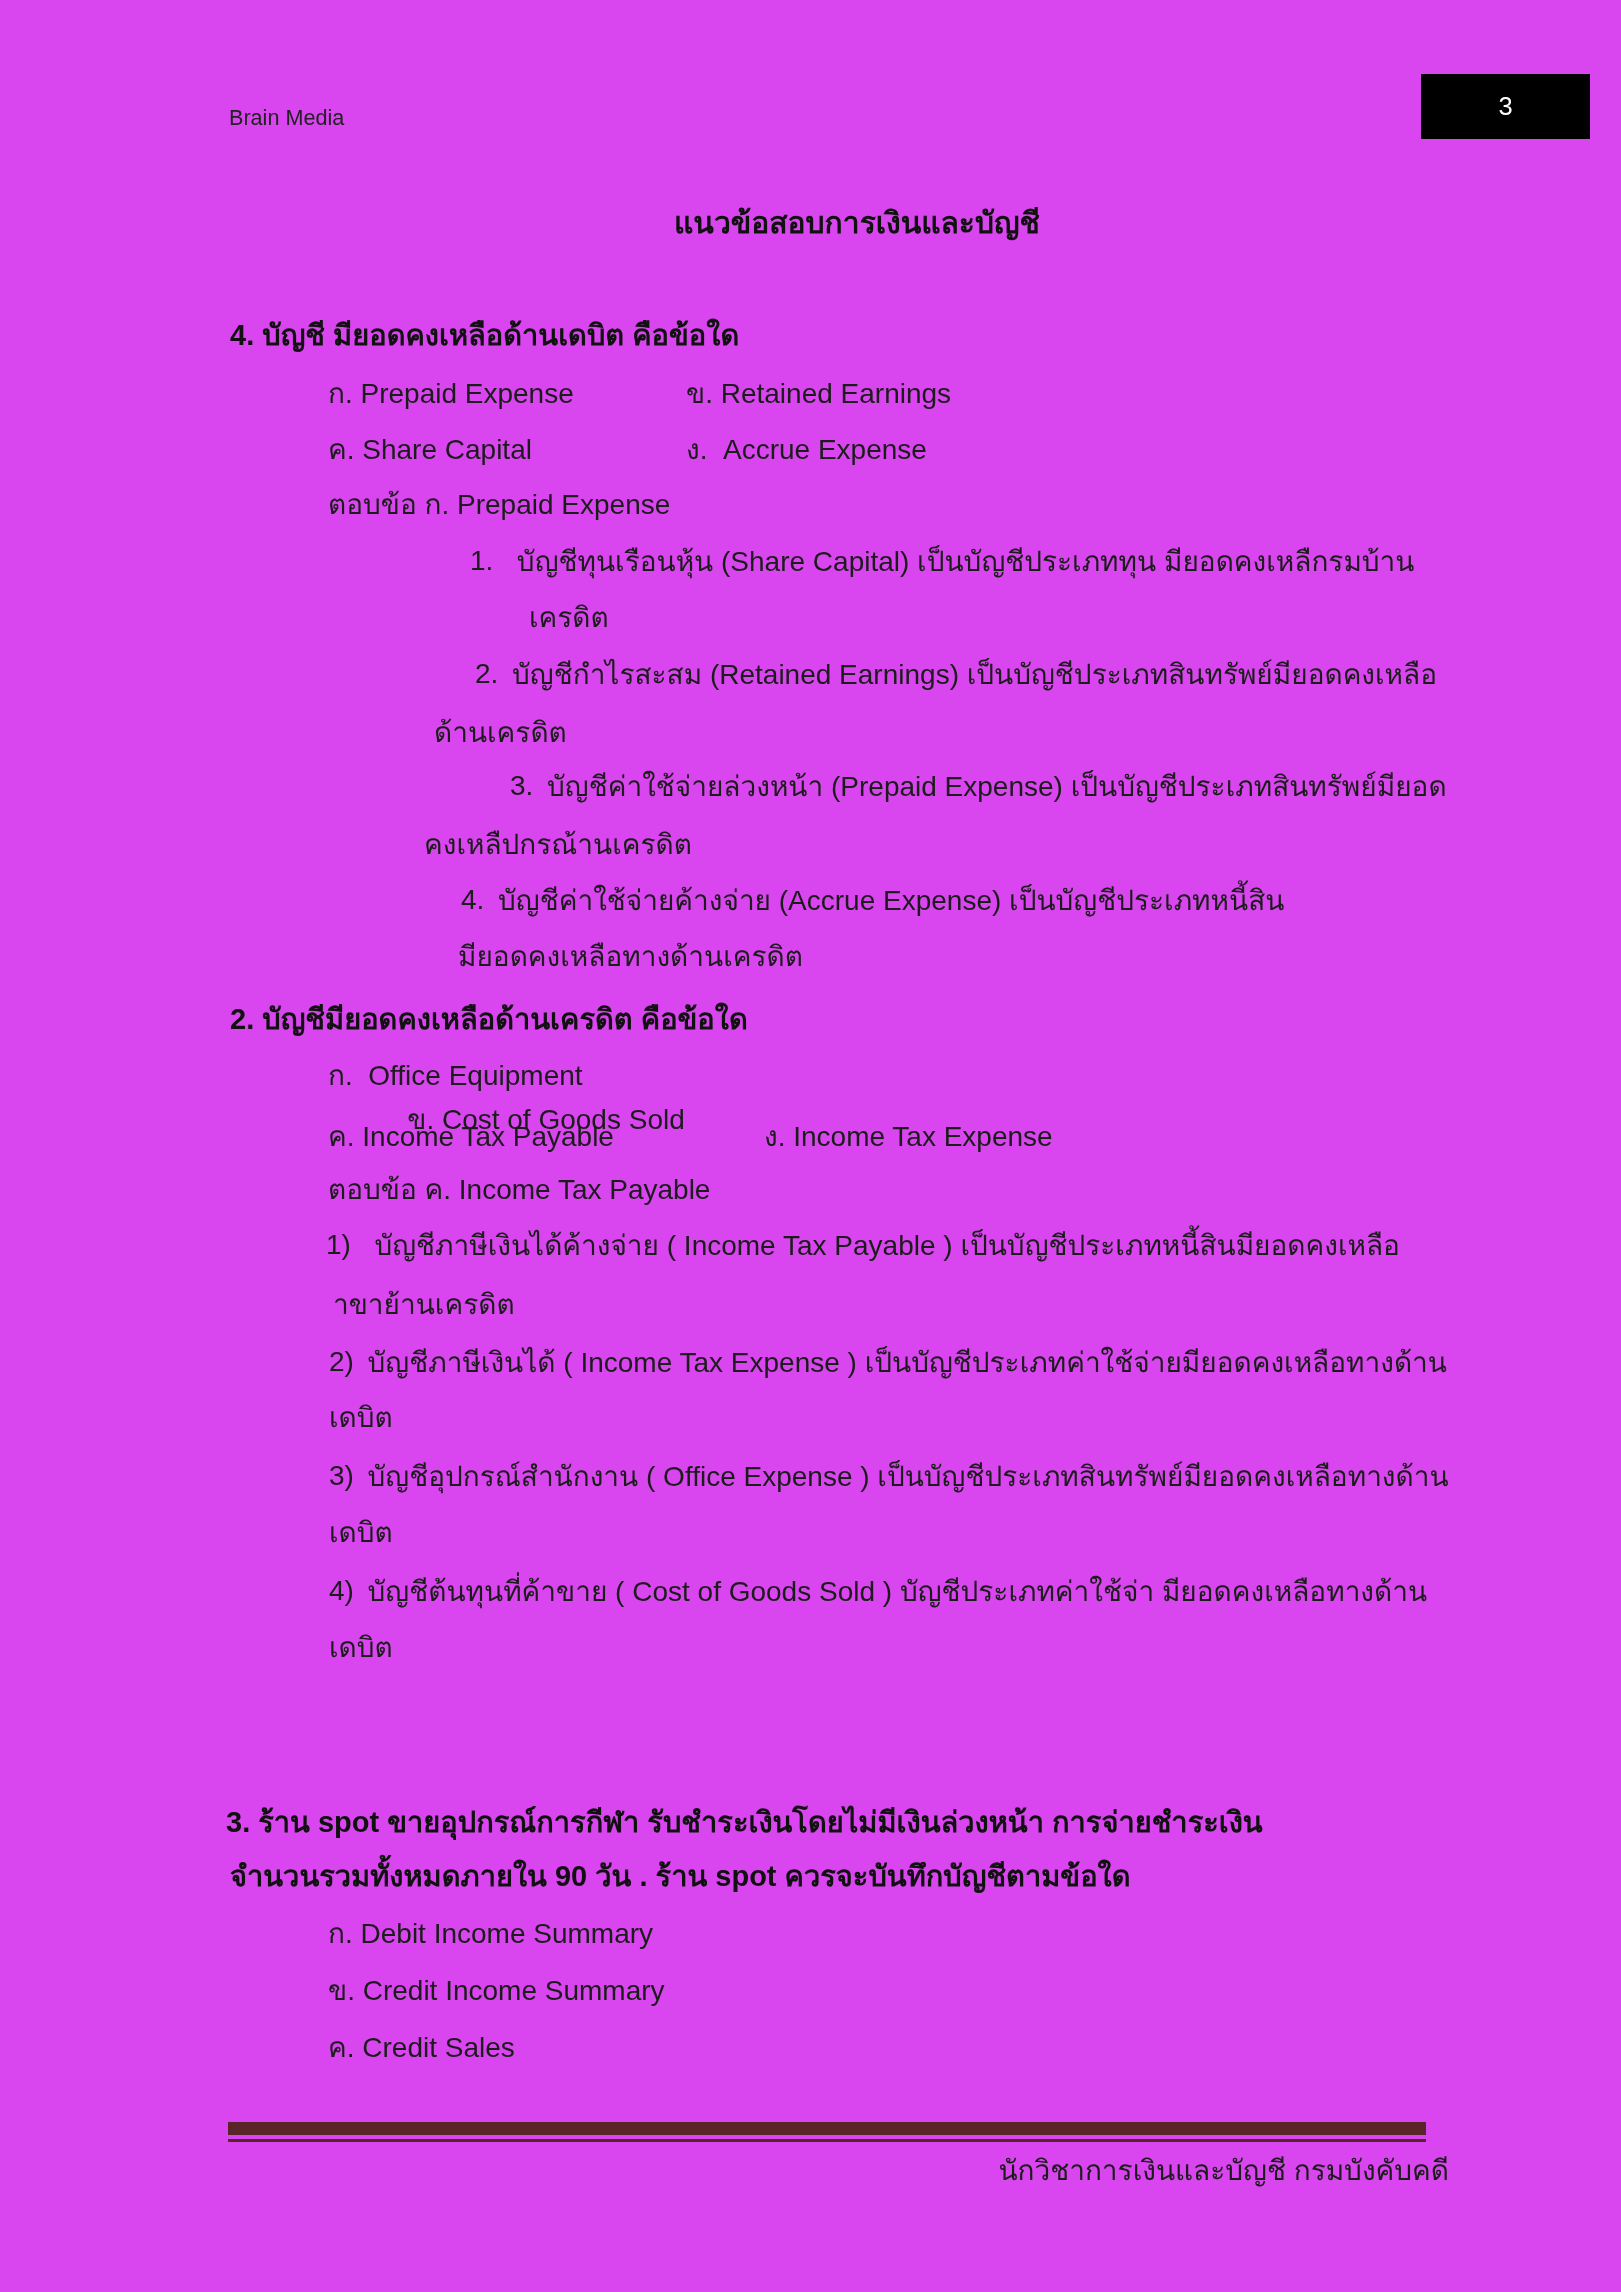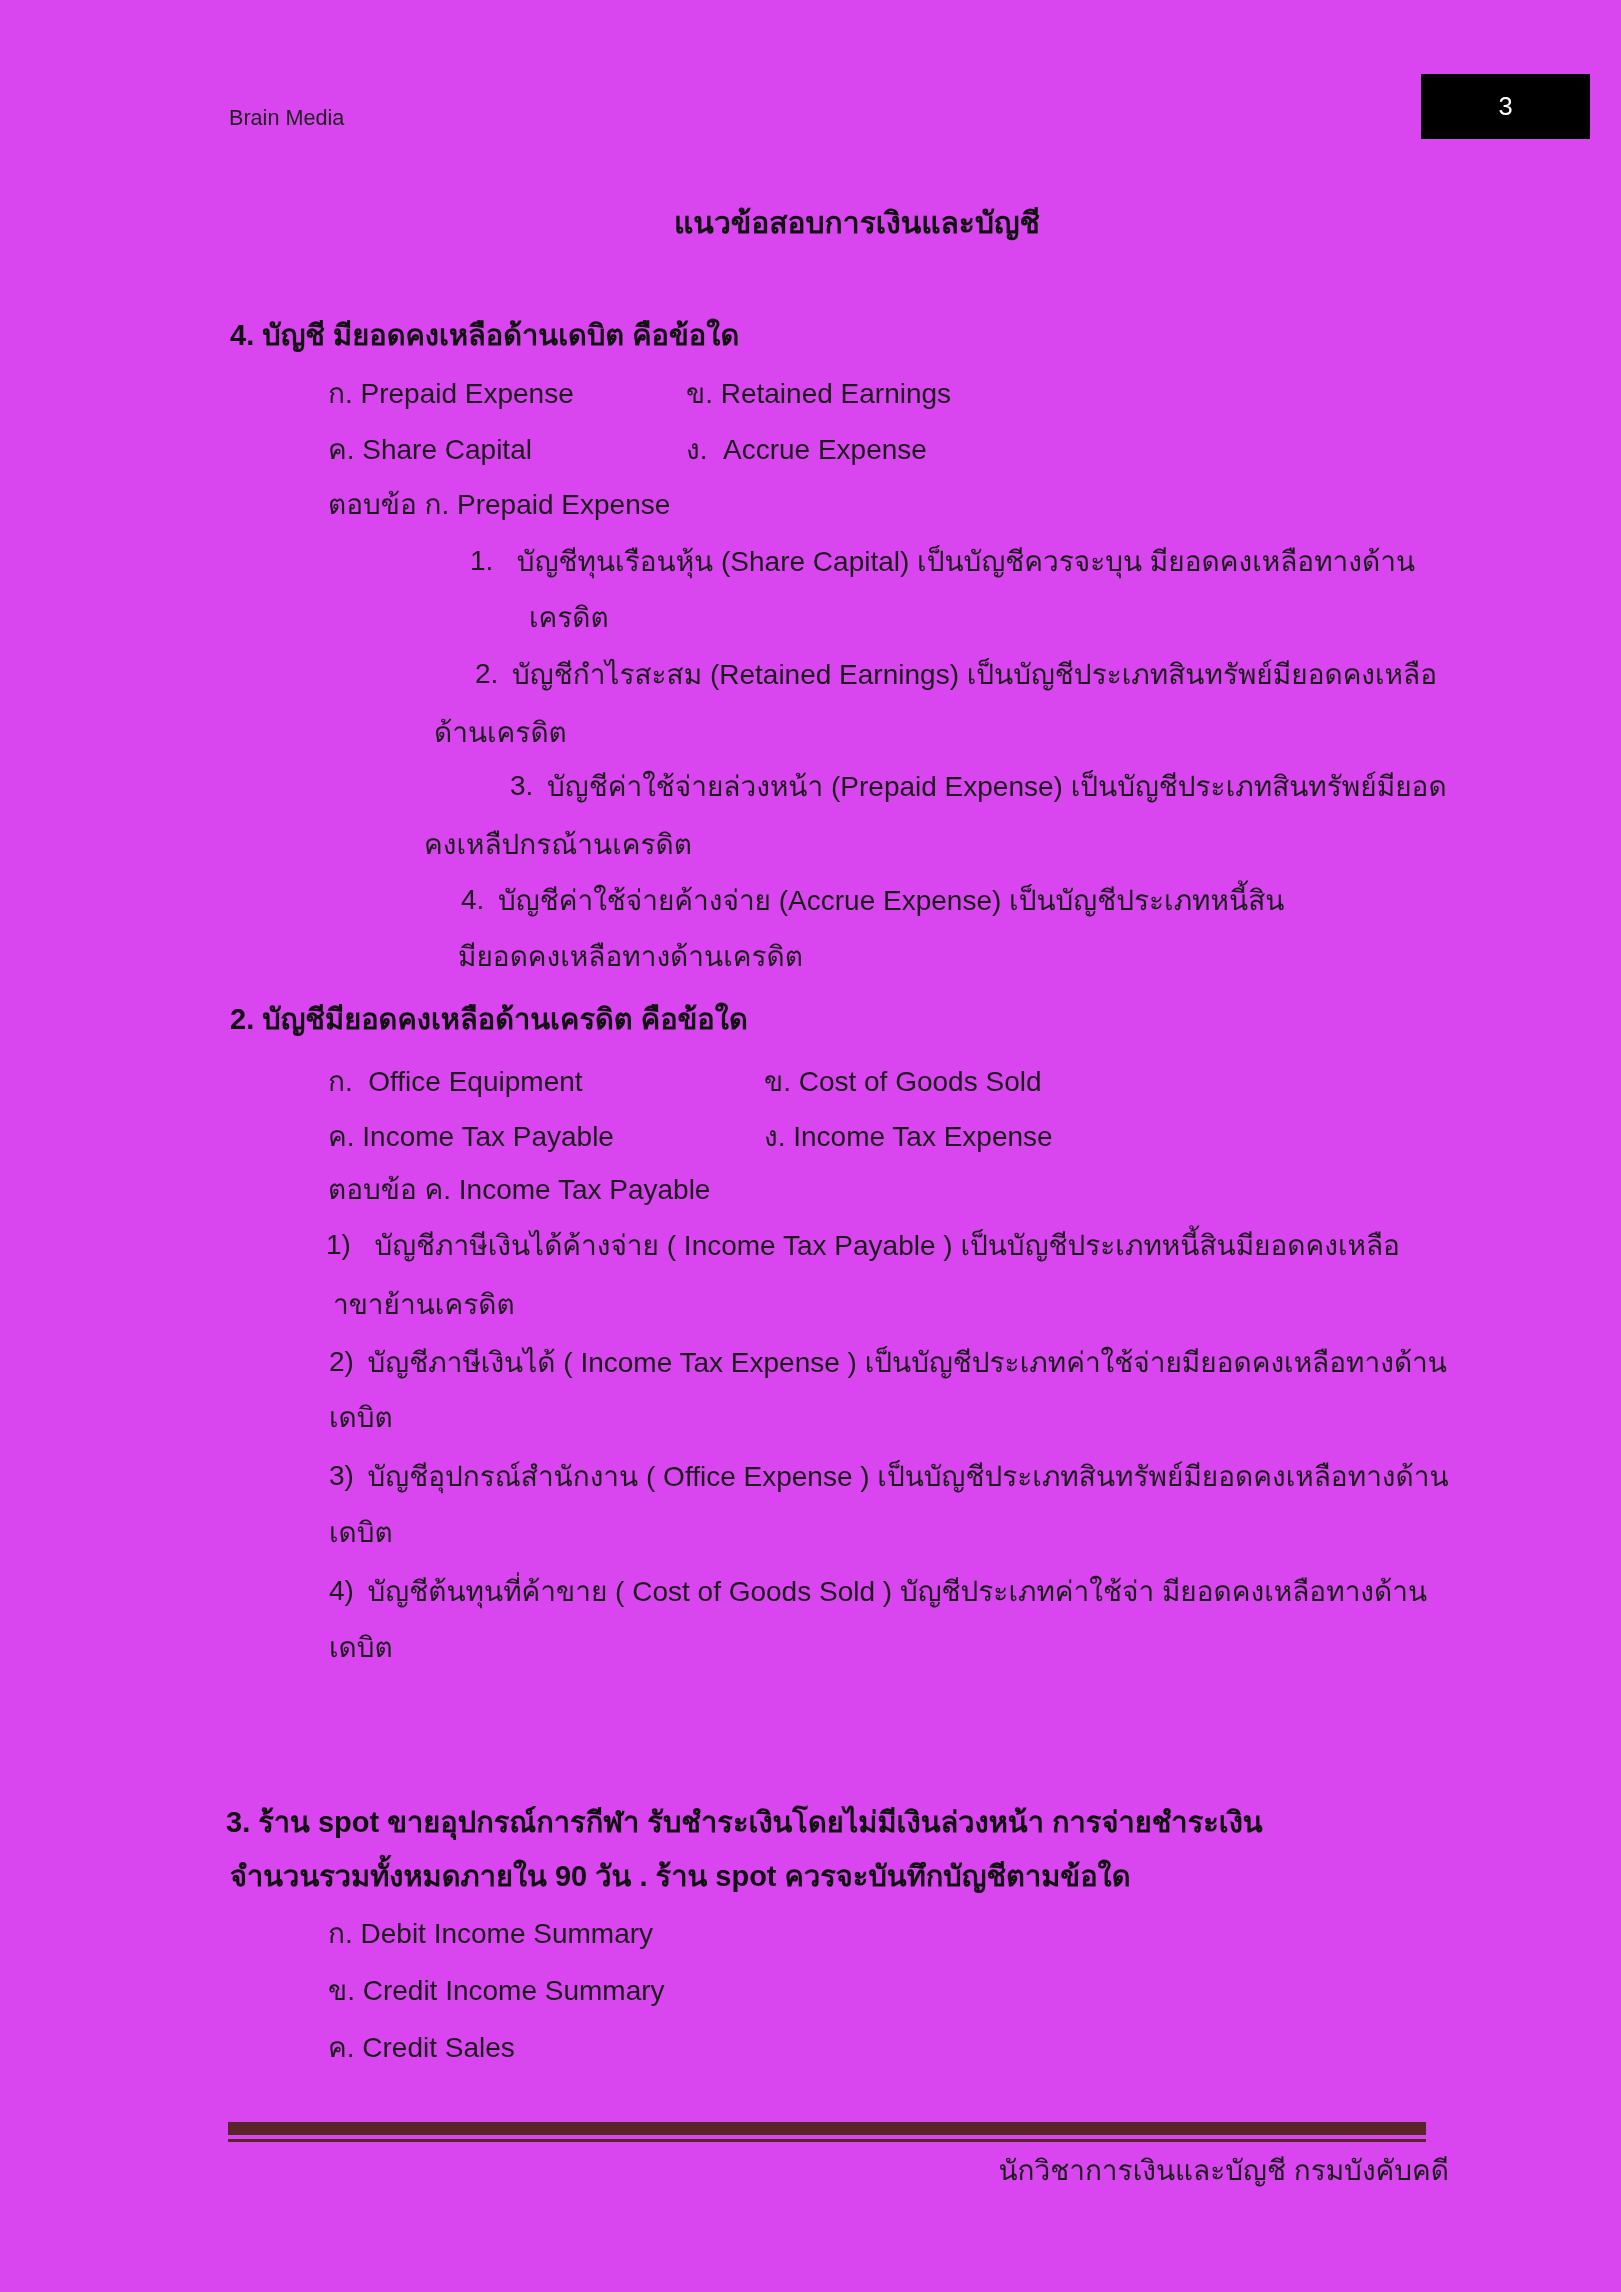--- a/index.html
+++ b/index.html
@@ -76,21 +76,21 @@
   </div>
   <div class="line" style="left:328px; top:421px;">
     <span class="colA-q1">ค. Share Capital</span>
     <span>ง.&nbsp; Accrue Expense</span>
   </div>
 
   <div class="line" style="left:328px; top:476px;">ตอบข้อ ก. Prepaid Expense</div>
 
   <div class="line" style="left:470px; top:533px;">
     <span class="num num-wide">1.</span>
-    <span>บัญชีทุนเรือนหุ้น (Share Capital) เป็นบัญชีควรจะบุน มียอดคงเหลือทางด้าน</span>
+    <span>บัญชีทุนเรือนหุ้น (Share Capital) เป็นบัญชีประเภททุน มียอดคงเหลืกรมบ้าน</span>
   </div>
   <div class="line" style="left:529px; top:589px;">เครดิต</div>
 
   <div class="line" style="left:475px; top:646px;">
     <span class="num">2.</span>
     <span>บัญชีกำไรสะสม (Retained Earnings) เป็นบัญชีประเภทสินทรัพย์มียอดคงเหลือ</span>
   </div>
   <div class="line" style="left:434px; top:704px;">ด้านเครดิต</div>
 
   <div class="line" style="left:510px; top:758px;">
@@ -100,21 +100,21 @@
   <div class="line" style="left:424px; top:816px;">คงเหลืปกรณ้านเครดิต</div>
 
   <div class="line" style="left:461px; top:872px;">
     <span class="num">4.</span>
     <span>บัญชีค่าใช้จ่ายค้างจ่าย (Accrue Expense) เป็นบัญชีประเภทหนี้สิน</span>
   </div>
   <div class="line" style="left:458px; top:928px;">มียอดคงเหลือทางด้านเครดิต</div>
 
   <div class="line bold" style="left:230px; top:991px;">2. บัญชีมียอดคงเหลือด้านเครดิต คือข้อใด</div>
 
-  <div class="line" style="left:328px; top:1053px;">
+  <div class="line" style="left:328px; top:1053px;flex-direction:column;">
     <span class="colA-q2">ก.&nbsp; Office Equipment</span>
     <span>ข. Cost of Goods Sold</span>
   </div>
   <div class="line" style="left:328px; top:1108px;">
     <span class="colA-q2">ค. Income Tax Payable</span>
     <span>ง. Income Tax Expense</span>
   </div>
 
   <div class="line" style="left:328px; top:1161px;">ตอบข้อ ค. Income Tax Payable</div>
 

